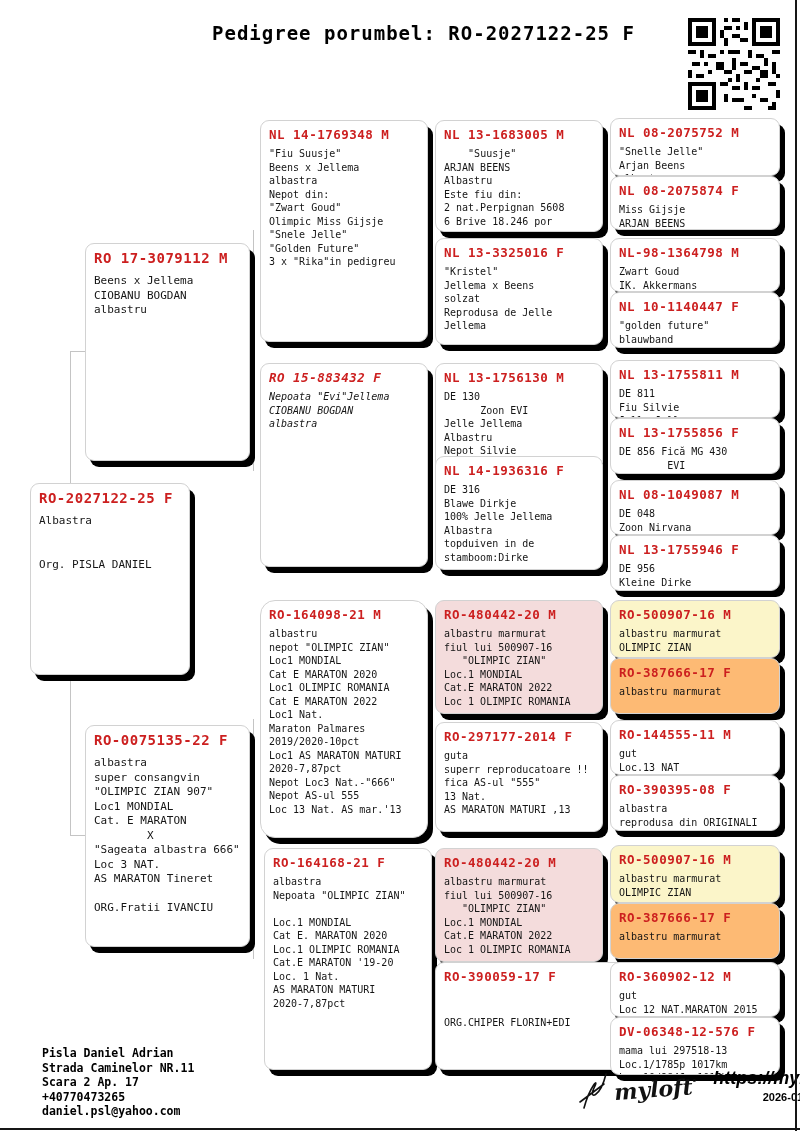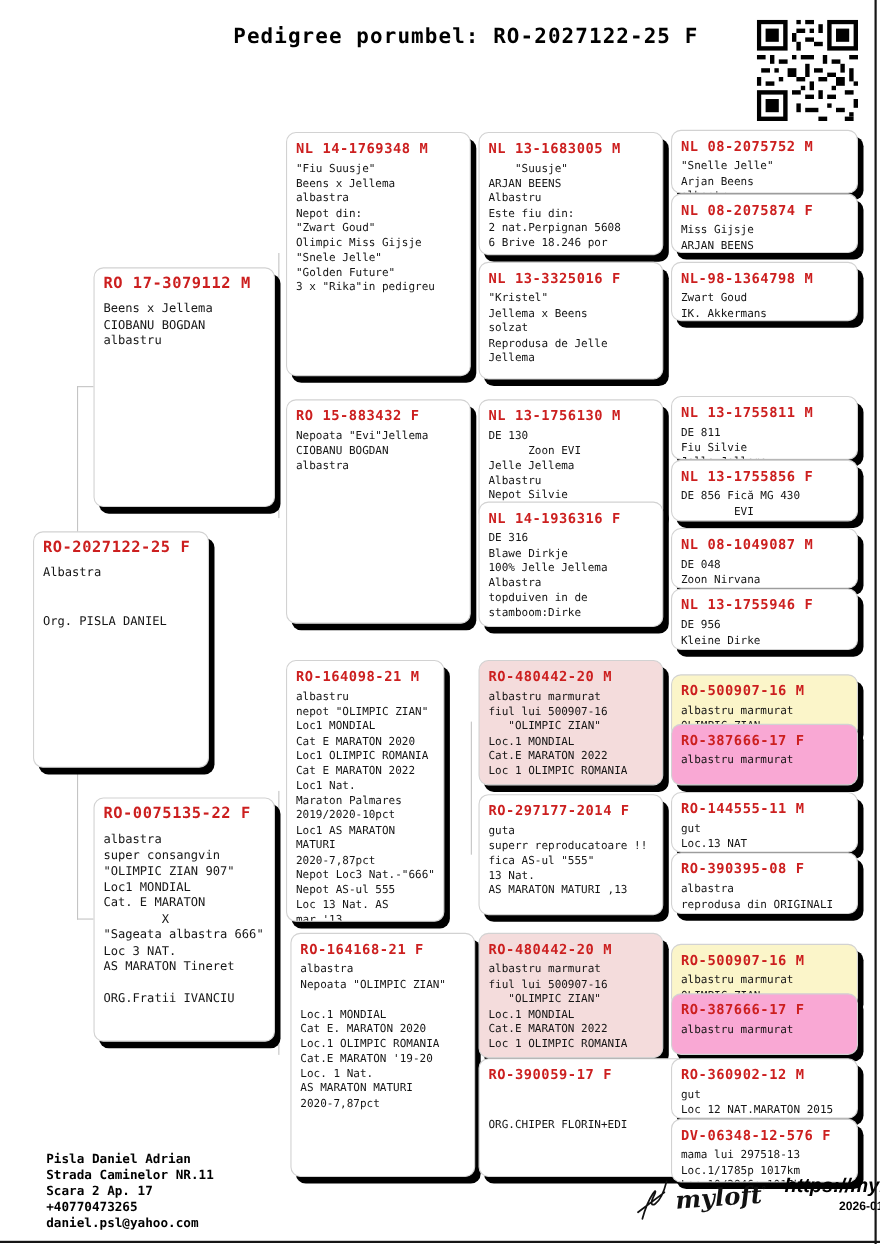--- a/index.html
+++ b/index.html
@@ -27,28 +27,28 @@
   .c14{left:603px;top:873px;width:1px;height:58px;}
   .c15{left:603px;top:989px;width:1px;height:56px;}
   
   .box{position:absolute;background:#fff;border:1px solid #d2d2d2;border-radius:9px;
        box-shadow:5px 6px 0 0 #000;padding:6px 6px 4px 8px;overflow:hidden;box-sizing:border-box;}
   .box .ring{color:#cc1f1f;font-weight:bold;font-size:12.5px;letter-spacing:0.5px;margin-bottom:5px;white-space:nowrap;}
   .box .body{font-size:10px;line-height:13.5px;white-space:pre-wrap;color:#151515;}
   .lg .ring{font-size:14px;margin-bottom:8px;}
   .lg .body{font-size:11px;line-height:14.5px;}
   .pink{background:#f4dcdc;}
-  .yellow{background:#fbf5c9;margin-top:13px;}
-  .blue{background:#f9a8d4;}
-  .b0{left:30px;top:483px;width:160px;height:215px;}
+  .yellow{background:#fbf5c9;}
+  .blue{background:#fdba74;}
+  .b0{left:30px;top:483px;width:160px;height:192px;}
   .b1{left:85px;top:243px;width:165px;height:218px;}
   .b2{left:85px;top:725px;width:165px;height:222px;}
   .b3{left:260px;top:120px;width:168px;height:222px;}
-  .b4{left:260px;top:363px;width:168px;height:204px;}
-  .b5{left:260px;top:600px;width:144px;height:238px;}
+  .b4{left:260px;top:363px;width:168px;height:204px;font-style:italic;}
+  .b5{left:260px;top:600px;width:168px;height:238px;border-radius:15px;}
   .b6{left:264px;top:848px;width:168px;height:222px;}
   .b7{left:435px;top:120px;width:168px;height:112px;}
   .b8{left:435px;top:238px;width:168px;height:107px;}
   .b9{left:435px;top:363px;width:168px;height:112px;}
   .b10{left:435px;top:456px;width:168px;height:114px;}
   .b11{left:435px;top:600px;width:168px;height:114px;}
   .b12{left:435px;top:722px;width:168px;height:110px;}
   .b13{left:435px;top:848px;width:168px;height:114px;}
   .b14{left:435px;top:962px;width:196px;height:108px;}
   .b15{left:610px;top:118px;width:170px;height:58px;}
@@ -319,20 +319,26 @@
     <div class="ring">NL 08-2075874 F</div>
     <div class="body">Miss Gijsje
 ARJAN BEENS
 Blauwband</div>
   </div>
   <div class="box b17">
     <div class="ring">NL-98-1364798 M</div>
     <div class="body">Zwart Goud
 IK. Akkermans</div>
   </div>
+  <div class="box b18">
+    <div class="ring">NL 10-1140447 F</div>
+    <div class="body">"golden future"
+blauwband
+getekend blauwband</div>
+  </div>
   <div class="box b19">
     <div class="ring">NL 13-1755811 M</div>
     <div class="body">DE 811
 Fiu Silvie
 Jelle Jellema</div>
   </div>
   <div class="box b20">
     <div class="ring">NL 13-1755856 F</div>
     <div class="body">DE 856 Fică MG 430
         EVI

